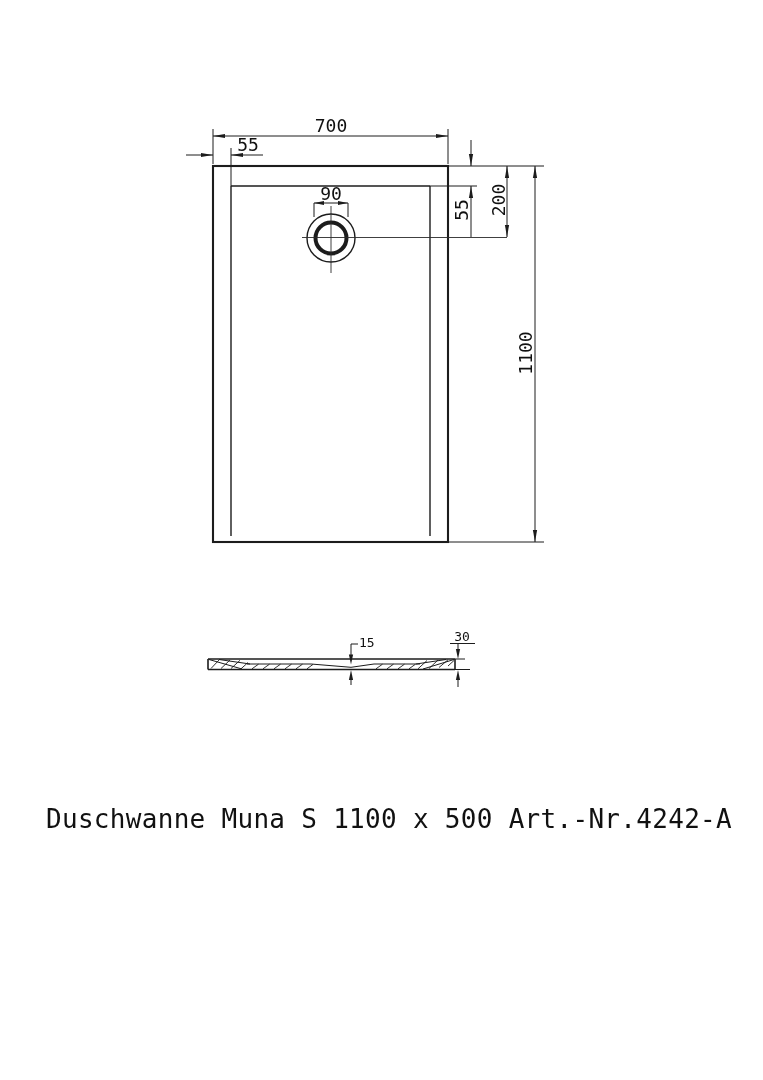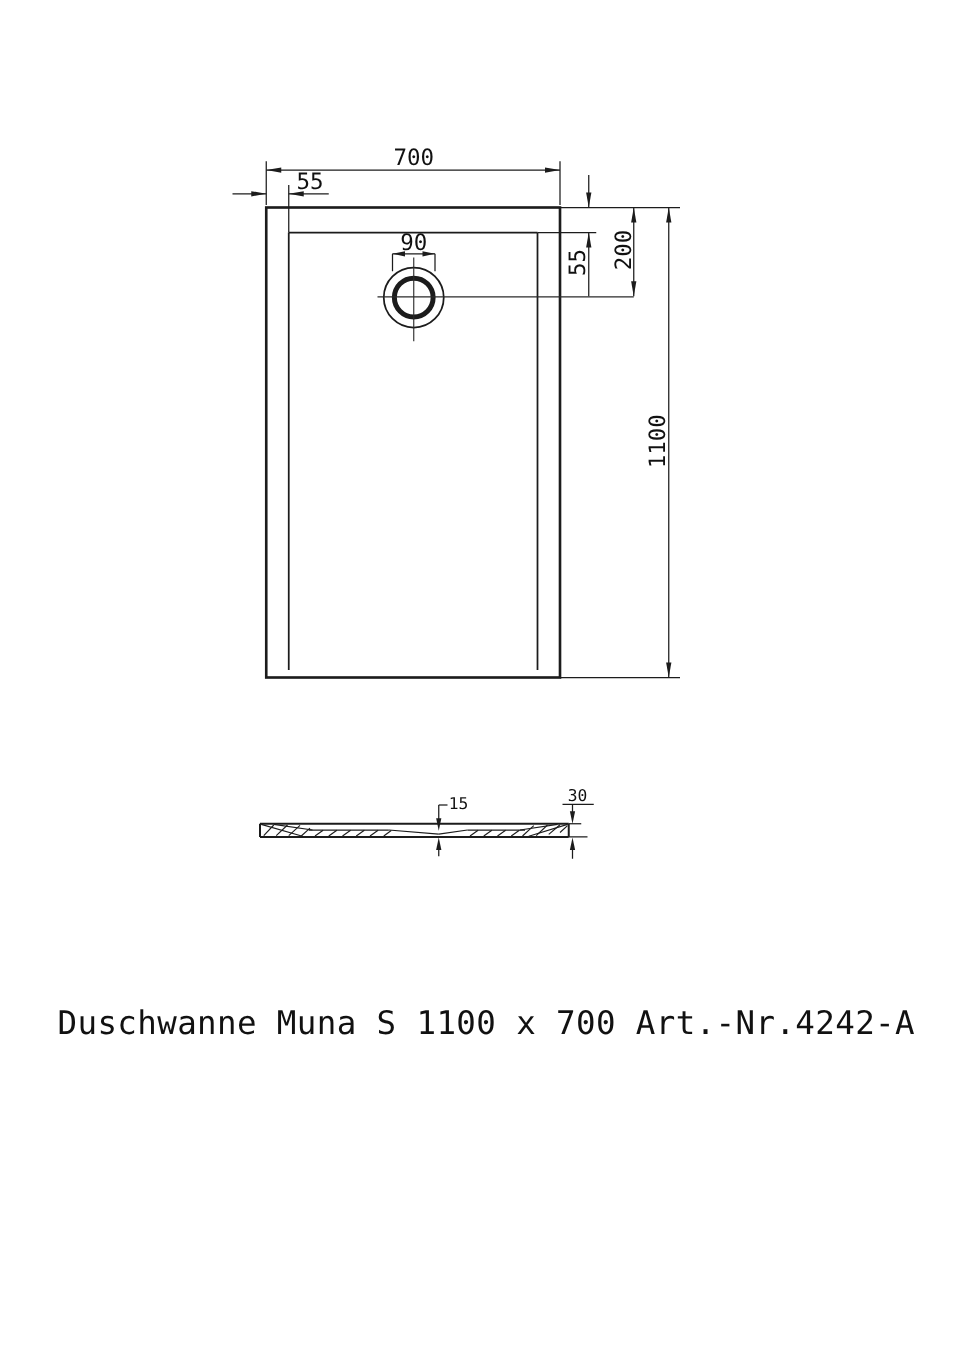--- a/index.html
+++ b/index.html
@@ -149,14 +149,14 @@
       <line x1="455" y1="669.5" x2="470" y2="669.5" class="ln thin"></line>
       <line x1="450" y1="643.5" x2="475" y2="643.5" class="ln thin"></line>
       <line x1="458" y1="643.5" x2="458" y2="650" class="ln thin"></line>
       <polygon class="arrow" points="458,659 455.9,649 460.1,649"></polygon>
       <line x1="458" y1="680" x2="458" y2="687" class="ln thin"></line>
       <polygon class="arrow" points="458,670 455.9,680 460.1,680"></polygon>
       <text x="462" y="641" text-anchor="middle" class="dimtxt-sm">30</text>
     </g>
   </svg>
 
-  <div id="title">Duschwanne Muna S 1100 x 700 Art.-Nr.4242-A</div>
+  <div id="title">Duschwanne Muna S 1100 x 500 Art.-Nr.4242-A</div>
 </div>
 
 </body></html>

